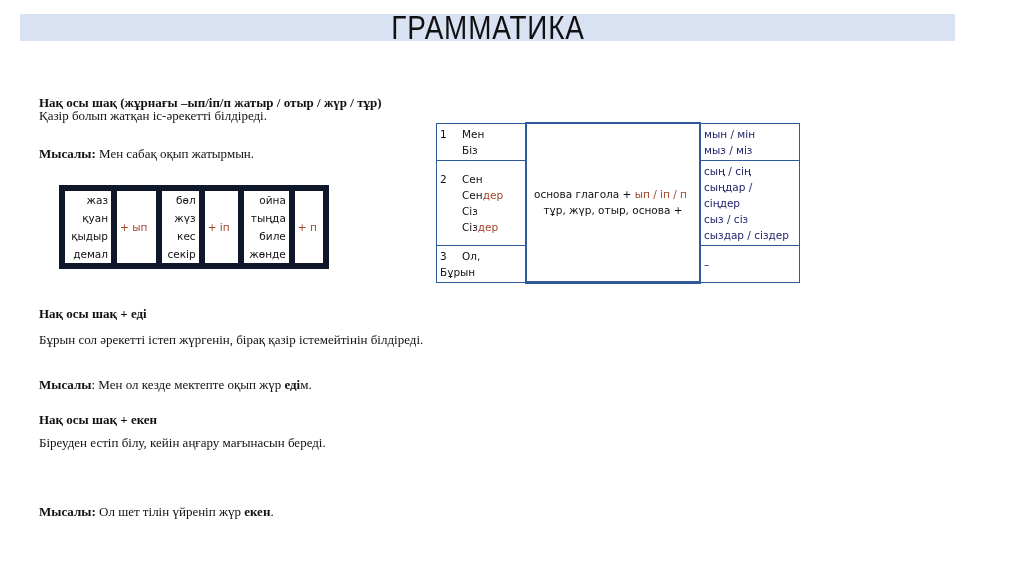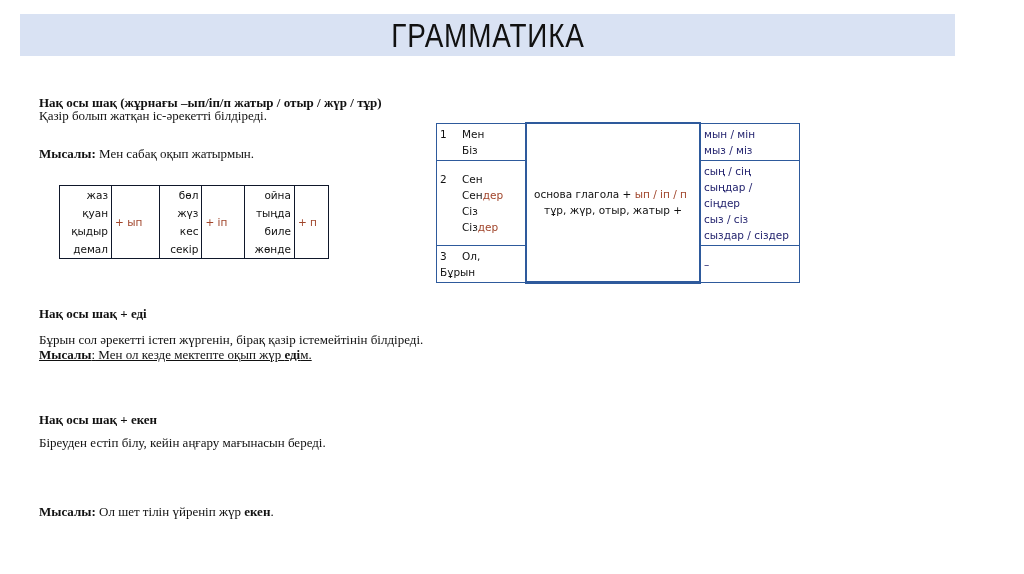--- a/index.html
+++ b/index.html
@@ -3,21 +3,21 @@
   <meta charset="utf-8">
   <style>
     html, body { margin: 0; padding: 0; }
     body {
       width: 1024px; height: 574px; position: relative; overflow: hidden;
       background: #ffffff;
       font-family: "Liberation Serif", serif;
       color: #111;
     }
     .title-bar {
-      position: absolute; left: 20px; top: 14px; width: 935px; height: 42px;
+      position: absolute; left: 20px; top: 14px; width: 935px; height: 27px;
       background: #d9e2f3;
       display: flex; align-items: center; justify-content: center;
     }
     .title-bar span {
       font-family: "Liberation Sans Narrow", "Liberation Sans", sans-serif;
       font-size: 34px; letter-spacing: 1px; color: #111;
       transform: scaleX(0.82); display: inline-block;
       font-weight: normal;
     }
     .text-line {
@@ -26,21 +26,21 @@
     }
     .bold { font-weight: bold; }
 
     
     .suffix-table {
       position: absolute; left: 59px; top: 185px; width: 270px; height: 74px;
       border-collapse: collapse;
       font-family: "DejaVu Sans", sans-serif; font-size: 10.5px;
     }
     .suffix-table td {
-      border: 1px solid #0f172a; padding: 0 3px; vertical-align: middle;
+      border: 6px solid #0f172a; padding: 0 3px; vertical-align: middle;
     }
     .suffix-table td.words { text-align: right; line-height: 18px; }
     .suffix-table td.suf { color: #a0442a; text-align: left; white-space: nowrap; }
 
     
     .conj-table {
       position: absolute; left: 436px; top: 122px;
       border-collapse: collapse;
       font-family: "DejaVu Sans", sans-serif; font-size: 10.5px;
     }
@@ -105,21 +105,21 @@
     <td class="pers">
       <span class="pers-num">1</span><span class="pers-names">
         <div>Мен</div>
         <div>Біз</div>
       </span>
     </td>
     <td class="mid" rowspan="3">
       <div style="text-align:left; padding-left:4px;">
         <span>основа глагола + </span><span class="rust">ып / іп / п</span>
       </div>
-      <div>тұр, жүр, отыр, жатыр +</div>
+      <div>тұр, жүр, отыр, основа +</div>
     </td>
     <td class="end">
       <div>мын / мін</div>
       <div>мыз / міз</div>
     </td>
   </tr>
   <tr style="height:83px;">
     <td class="pers" style="vertical-align:middle;">
       <span class="pers-num" style="vertical-align:top;">2</span><span class="pers-names">
         <div><span>Сен</span></div>
@@ -141,21 +141,21 @@
       <div><span class="pers-num">3</span><span>Ол,</span></div>
       <div>Бұрын</div>
     </td>
     <td class="end" style="vertical-align:middle;">–</td>
   </tr>
 </tbody>
   </table>
 
 <div class="text-line bold" style="top:304px;">Нақ осы шақ + еді</div>
 <div class="text-line" style="top:330px;">Бұрын сол әрекетті істеп жүргенін, бірақ қазір істемейтінін білдіреді.</div>
-<div class="text-line" style="top:345px;text-decoration:underline;">
+<div class="text-line" style="top:375px;">
   <span class="bold">Мысалы</span><span>:</span><span> Мен ол кезде мектепте оқып жүр </span><span class="bold">еді</span><span>м.</span>
 </div>
 
 <div class="text-line bold" style="top:410px;">Нақ осы шақ + екен</div>
 <div class="text-line" style="top:433px;">Біреуден естіп білу, кейін аңғару  мағынасын береді.</div>
 <div class="text-line" style="top:454px;margin-top:48px;">
   <span class="bold">Мысалы:</span><span> Ол шет тілін үйреніп жүр </span><span class="bold">екен</span><span>.</span>
 </div>
 
 </body></html>

